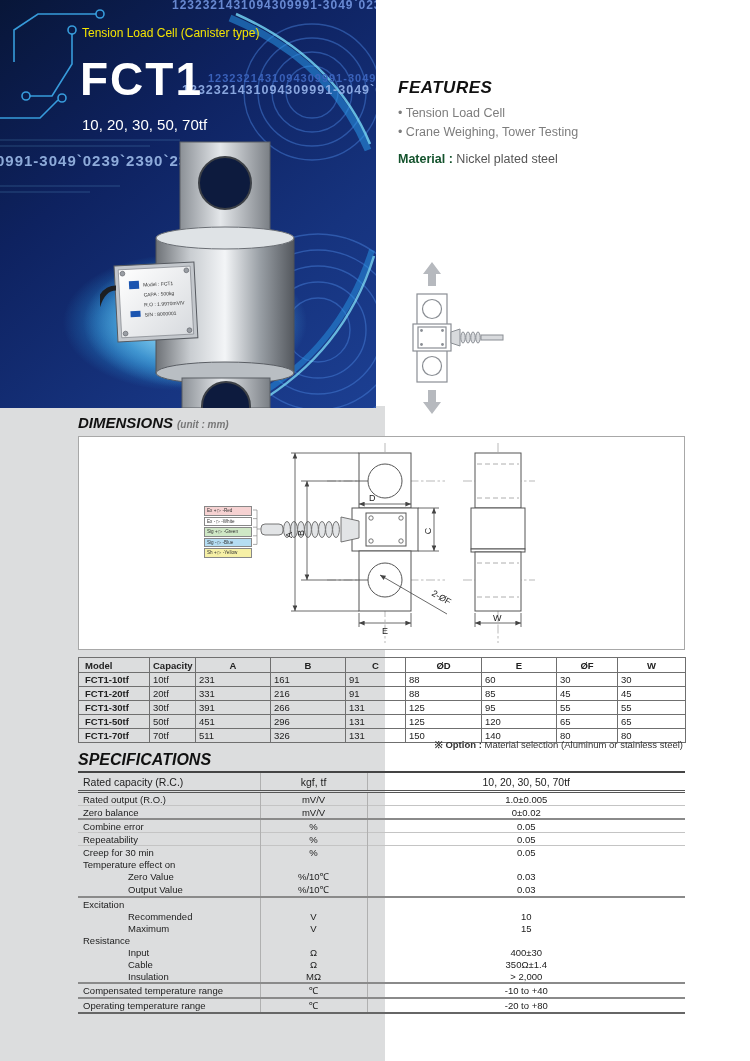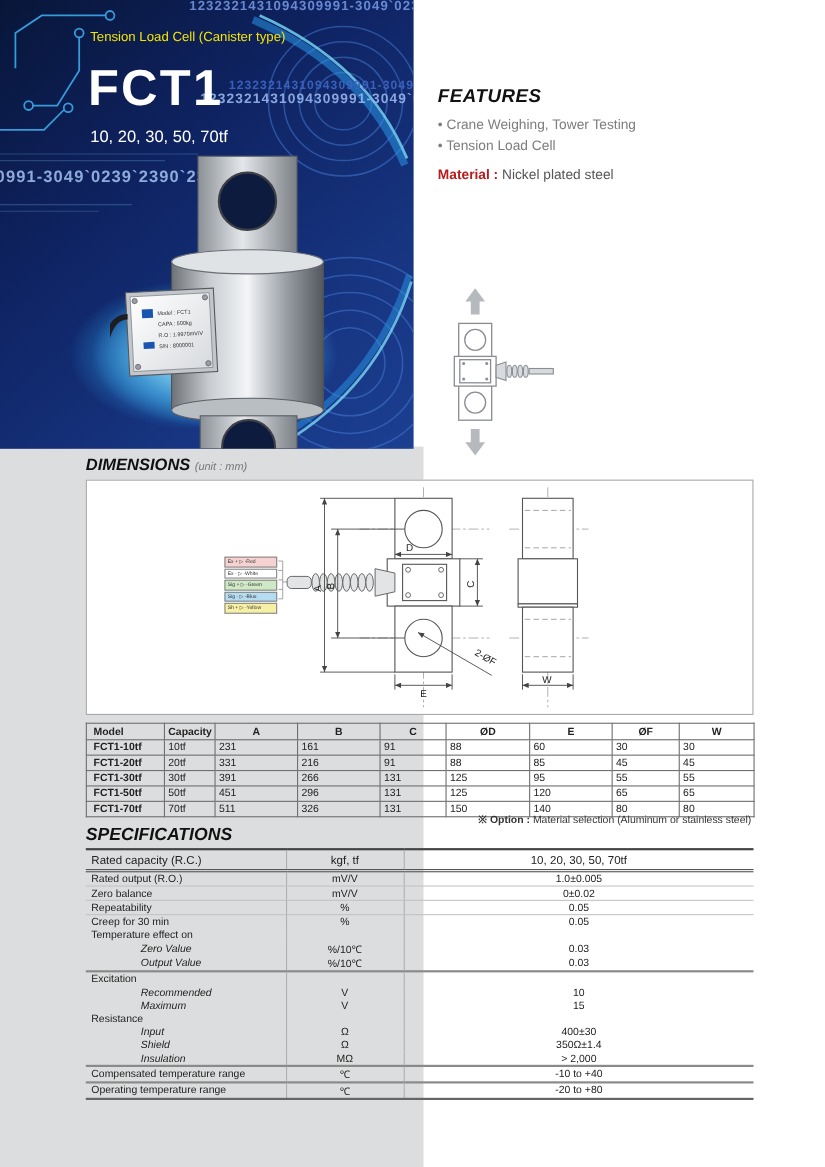--- a/index.html
+++ b/index.html
@@ -24,27 +24,27 @@
   .photo-glow{position:absolute;left:55px;top:240px;width:280px;height:165px;
        background:radial-gradient(closest-side,rgba(190,240,255,.9),rgba(80,180,235,.5) 55%,rgba(0,0,0,0) 80%);}
 
   
   .features{position:absolute;left:398px;top:78px;width:330px;}
   .features .title{font-size:17px;font-weight:bold;font-style:italic;color:#111;letter-spacing:.5px;}
   .features ul{list-style:none;margin:6px 0 0 0;padding:0;}
   .features li{font-size:12.5px;color:#7d7d7d;line-height:19px;}
   .features li::before{content:"\2022  ";color:#7d7d7d;}
   .kv{position:absolute;left:398px;font-size:12.5px;color:#555;}
-  .kv b{color:#b91c1c;font-weight:bold;}
+  .kv b{color:#14532d;font-weight:bold;}
   .kv.material{top:152px;}
   .kv.cable{top:175px;}
 
   
   .sec-head{position:absolute;left:78px;font-size:15px;font-weight:bold;font-style:italic;color:#111;}
-  .sec-head .unit{font-size:10px;font-weight:normal;color:#777;margin-left:4px;}
+  .sec-head .unit{font-size:10px;font-weight:bold;color:#777;margin-left:4px;}
   .dim-title{top:414px;}
   .spec-title{top:751px;font-size:16px;}
 
   
   .dim-box{position:absolute;left:78px;top:436px;width:605px;height:212px;background:#fff;
        border:1px solid #a8a8a8;}
   .legend{position:absolute;left:125px;top:69px;width:48px;}
   .legend .li{height:7.6px;margin-bottom:1px;border:0.5px solid #888;font-size:4.6px;
        line-height:7.4px;padding-left:2px;color:#333;overflow:hidden;}
 
@@ -59,21 +59,21 @@
        font-size:9.5px;color:#333;}
   .option-note b{font-weight:bold;margin-left:20px;}
 
   .spec-table{position:absolute;left:78px;top:771px;width:607px;font-size:9.5px;
        border-bottom:2px solid #666;}
   .spec-table th,.spec-table td{padding:0 5px;color:#222;}
   .spec-table thead th{height:17px;border-top:2px solid #444;border-bottom:3px double #555;
        font-weight:normal;font-size:10.5px;}
   .spec-table tbody td{height:12px;font-weight:normal;}
   .spec-table .lab{text-align:left;}
-  .spec-table .lab.ind{padding-left:50px;font-style:italic;}
+  .spec-table .lab.ind{padding-left:50px;}
   .spec-table .u,.spec-table .v{text-align:center;border-left:1px solid #b0b0b0;}
   .spec-table tr.line-thin td{border-top:1px solid #c4c4c4;}
   .spec-table tr.line-thick td{border-top:2px solid #8a8a8a;}
   .spec-table tr.line-none td{border-top:0;}
 
   svg{display:block;}
   .abs{position:absolute;}
 </style>
 </head>
 <body>
@@ -173,22 +173,22 @@
         <text x="44" y="168" font-size="5" fill="#333">R.O : 1.9970mV/V</text>
         <text x="44" y="178" font-size="5" fill="#333">S/N : 8000001</text>
       </g>
       <path d="M 16 150 C 2 150 -4 165 -6 190" stroke="#1c1e22" stroke-width="5" fill="none"></path>
     </svg>
   </div>
 
   <div class="features">
     <div class="title">FEATURES</div>
     <ul>
+      <li>Tension Load Cell</li>
       <li>Crane Weighing, Tower Testing</li>
-      <li>Tension Load Cell</li>
     </ul>
   </div>
   <div class="kv material">
     <b>Material : </b><span>Nickel plated steel</span>
   </div>
 
   <svg class="abs" style="left:398px;top:256px" width="110" height="164" viewBox="0 0 110 164">
     <g fill="#b6b9be">
         <path d="M 25 18 L 34 6 L 43 18 L 38 18 L 38 30 L 30 30 L 30 18 Z"></path>
       </g>
@@ -439,20 +439,25 @@
         <tr class="line-none">
           <td class="lab">Rated output (R.O.)</td>
           <td class="u">mV/V</td>
           <td class="v">1.0±0.005</td>
         </tr>
         <tr class="line-thin">
           <td class="lab">Zero balance</td>
           <td class="u">mV/V</td>
           <td class="v">0±0.02</td>
         </tr>
+        <tr class="line-thick">
+          <td class="lab">Combine error</td>
+          <td class="u">%</td>
+          <td class="v">0.05</td>
+        </tr>
         <tr class="line-thin">
           <td class="lab">Repeatability</td>
           <td class="u">%</td>
           <td class="v">0.05</td>
         </tr>
         <tr class="line-thin">
           <td class="lab">Creep for 30 min</td>
           <td class="u">%</td>
           <td class="v">0.05</td>
         </tr>
@@ -490,21 +495,21 @@
           <td class="lab">Resistance</td>
           <td class="u"></td>
           <td class="v"></td>
         </tr>
         <tr class="line-none">
           <td class="lab ind">Input</td>
           <td class="u">Ω</td>
           <td class="v">400±30</td>
         </tr>
         <tr class="line-none">
-          <td class="lab ind">Shield</td>
+          <td class="lab ind">Cable</td>
           <td class="u">Ω</td>
           <td class="v">350Ω±1.4</td>
         </tr>
         <tr class="line-none">
           <td class="lab ind">Insulation</td>
           <td class="u">MΩ</td>
           <td class="v">&gt; 2,000</td>
         </tr>
         <tr class="line-thick">
           <td class="lab">Compensated temperature range</td>

